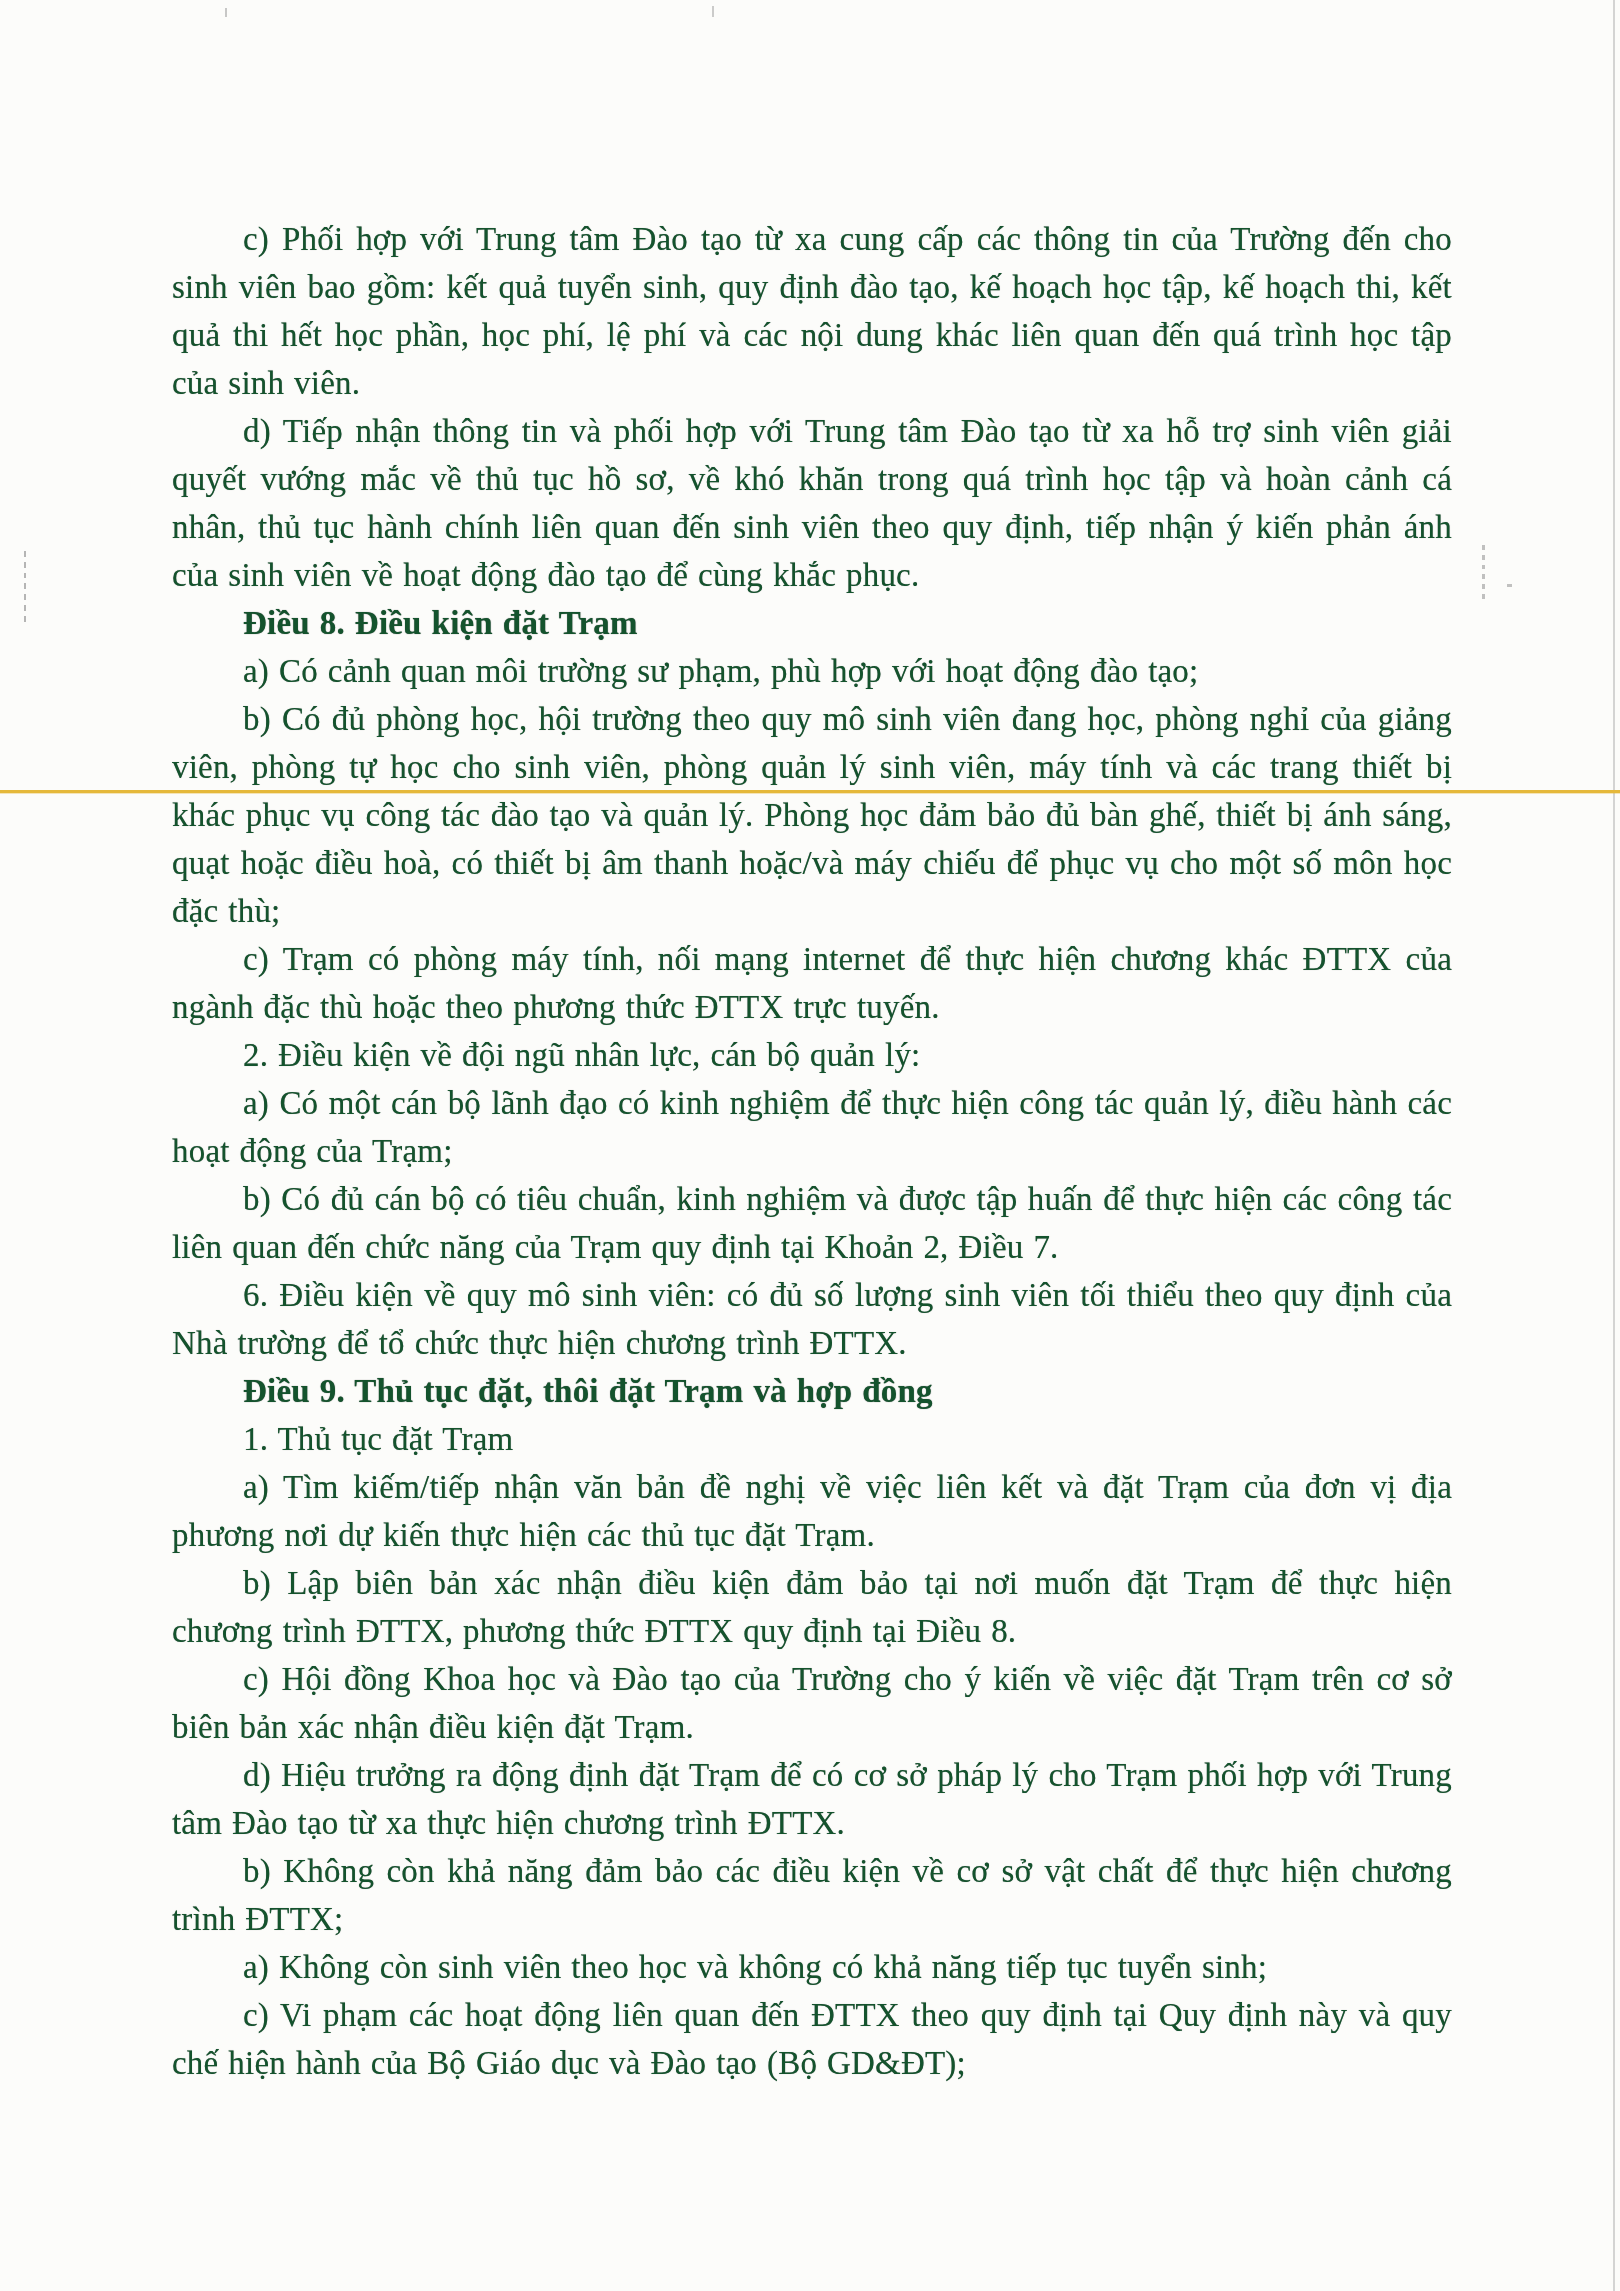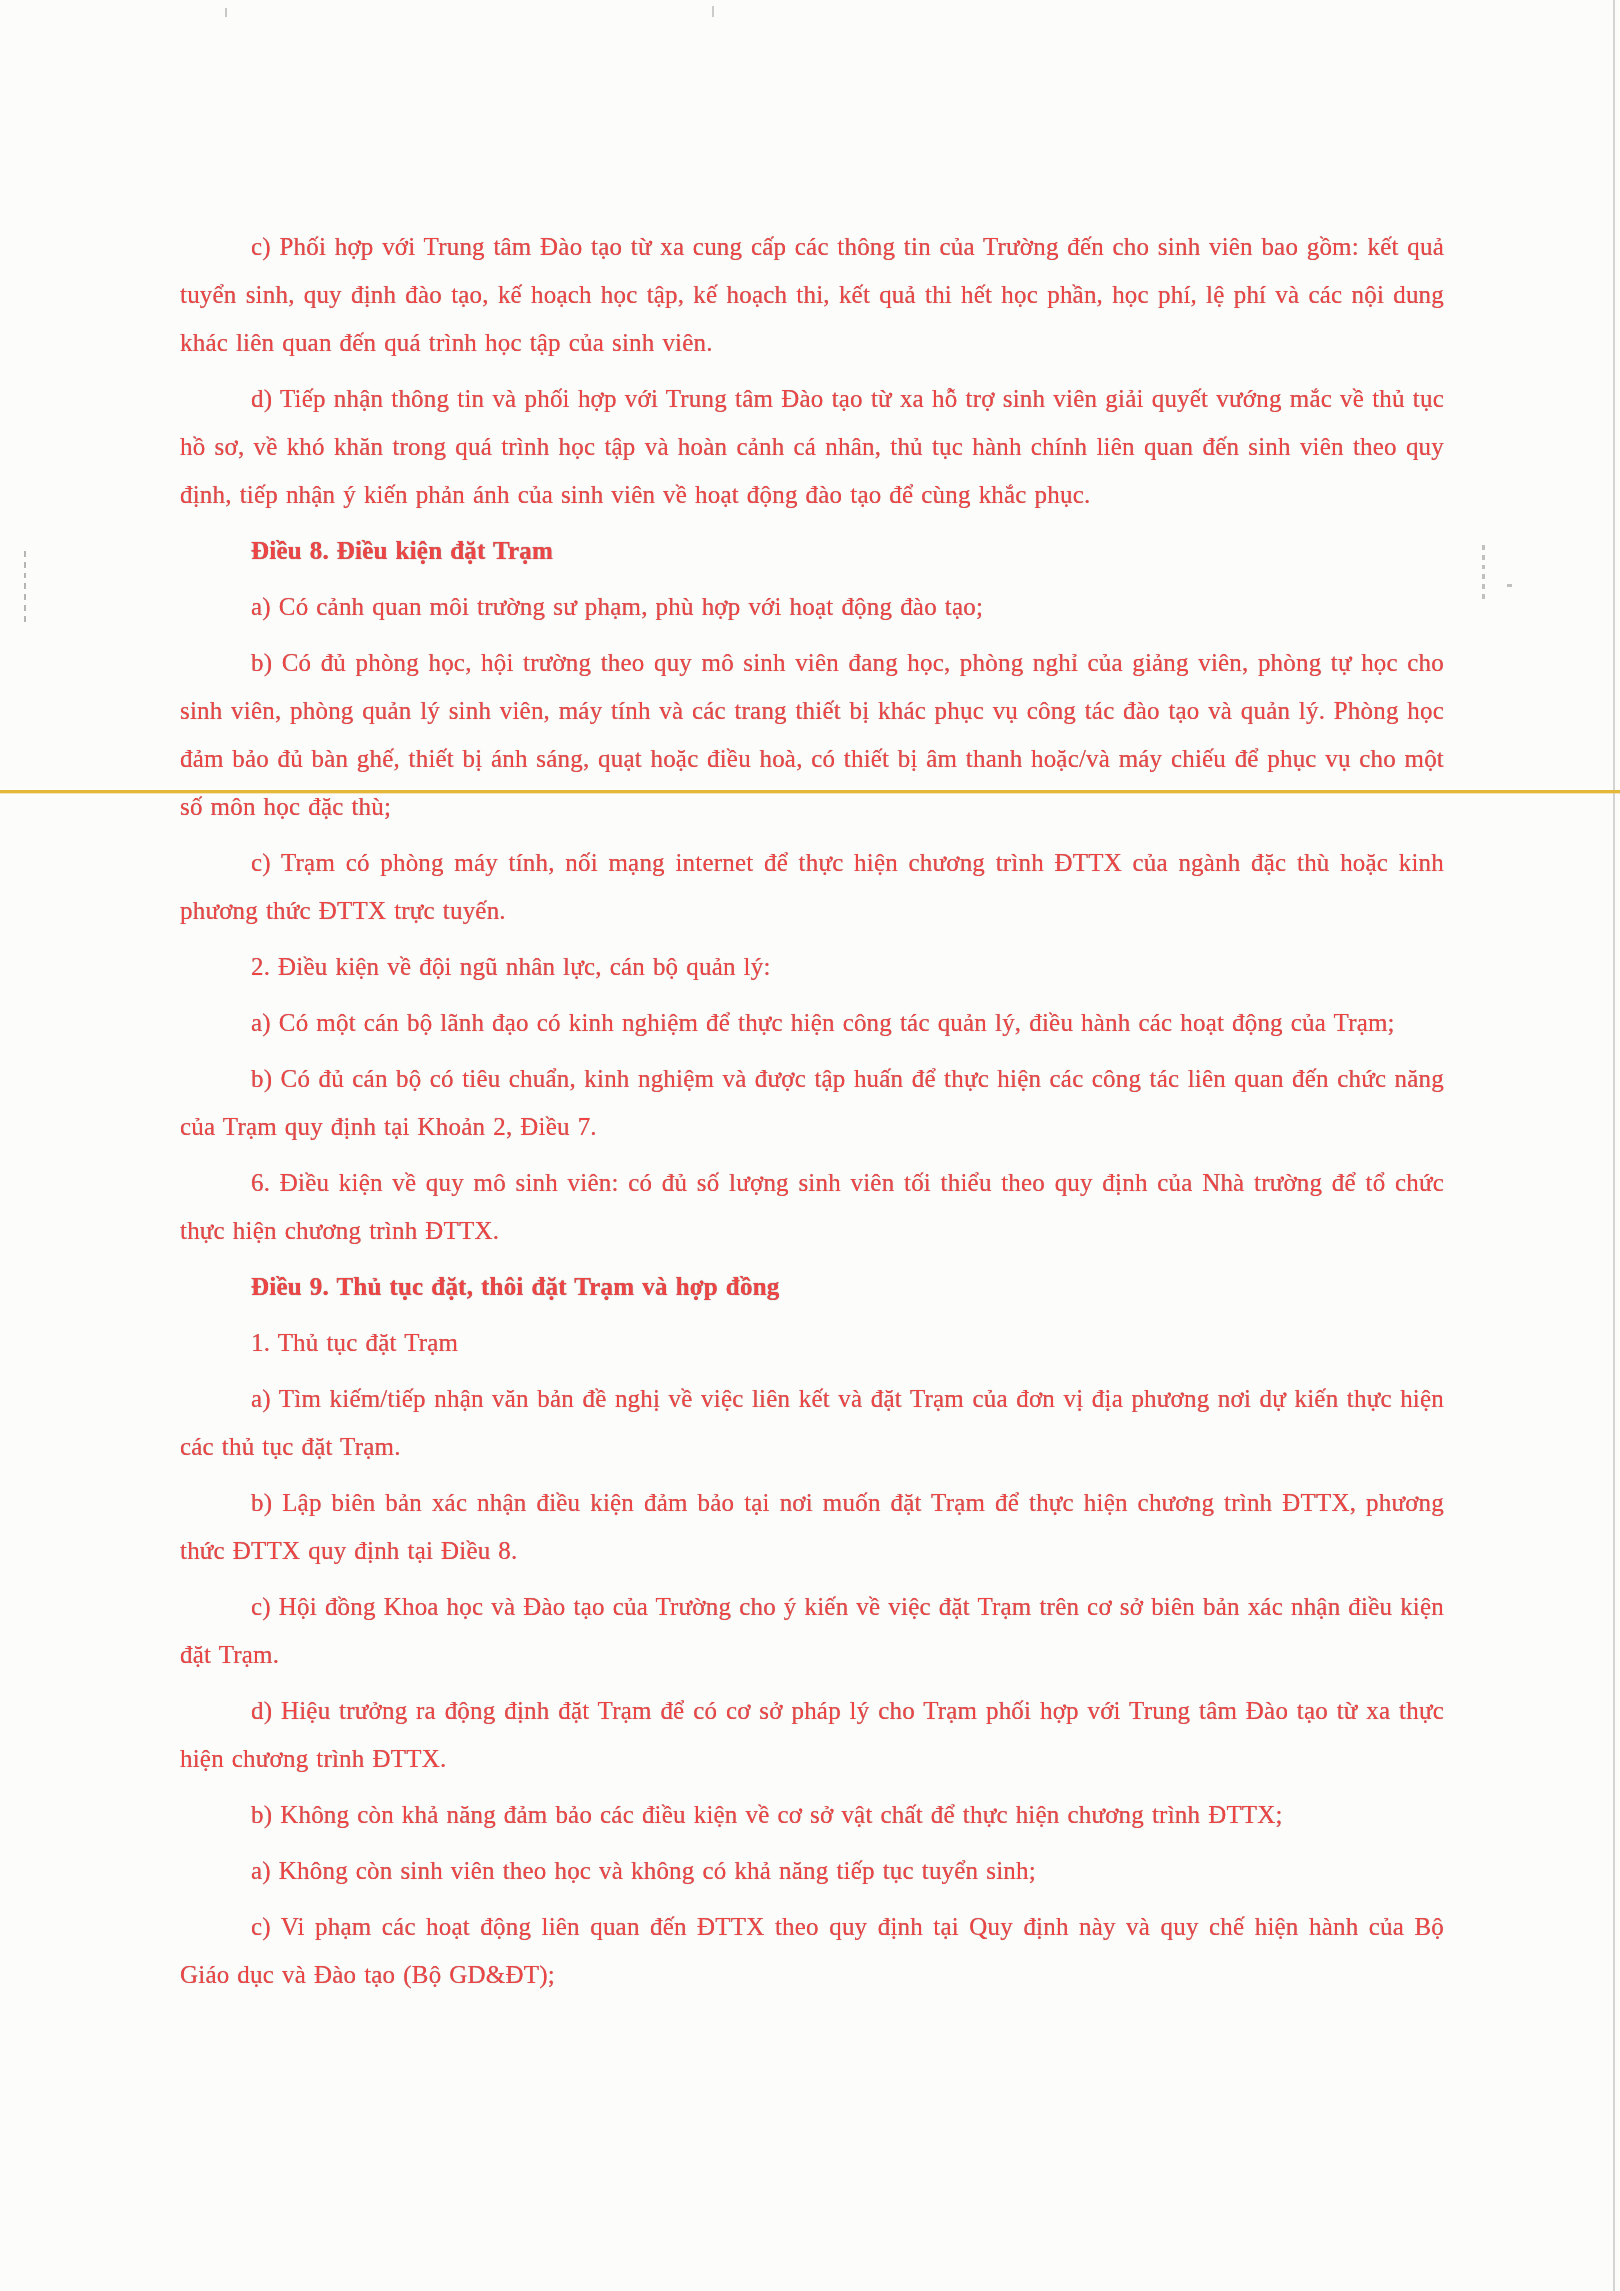--- a/index.html
+++ b/index.html
@@ -12,24 +12,24 @@
     overflow: hidden;
     font-family: "Liberation Serif", "DejaVu Serif", serif;
   }
   .text-block {
     position: absolute;
     top: 215px;
     left: 172px;
     width: 1280px;
   }
   .text-block p {
-    margin: 8px;
-    font-size: 25px;
+    margin: 0;
+    font-size: 33px;
     line-height: 48px;
-    color: #ef4444;
+    color: #14532d;
     text-align: justify;
     text-indent: 71px;
     letter-spacing: 0.2px;
     word-spacing: 1.5px;
     text-shadow: 0 0 0.7px rgba(40,40,44,0.55);
   }
   .text-block p.heading {
     font-weight: 700;
     text-shadow: 0 0 1px rgba(20,20,22,0.65);
   }
@@ -67,21 +67,21 @@
   <div class="artifact artifact-right-margin-dash"></div>
   <div class="artifact artifact-right-margin-dot"></div>
   <div class="artifact artifact-right-edge-line"></div>
 
   <div class="text-block" id="text-block">
       <p class="body">c) Phối hợp với Trung tâm Đào tạo từ xa cung cấp các thông tin của Trường đến cho sinh viên bao gồm: kết quả tuyển sinh, quy định đào tạo, kế hoạch học tập, kế hoạch thi, kết quả thi hết học phần, học phí, lệ phí và các nội dung khác liên quan đến quá trình học tập của sinh viên.</p>
       <p class="body">d) Tiếp nhận thông tin và phối hợp với Trung tâm Đào tạo từ xa hỗ trợ sinh viên giải quyết vướng mắc về thủ tục hồ sơ, về khó khăn trong quá trình học tập và hoàn cảnh cá nhân, thủ tục hành chính liên quan đến sinh viên theo quy định, tiếp nhận ý kiến phản ánh của sinh viên về hoạt động đào tạo để cùng khắc phục.</p>
       <p class="heading">Điều 8. Điều kiện đặt Trạm</p>
       <p class="body">a) Có cảnh quan môi trường sư phạm, phù hợp với hoạt động đào tạo;</p>
       <p class="body">b) Có đủ phòng học, hội trường theo quy mô sinh viên đang học, phòng nghỉ của giảng viên, phòng tự học cho sinh viên, phòng quản lý sinh viên, máy tính và các trang thiết bị khác phục vụ công tác đào tạo và quản lý. Phòng học  đảm bảo đủ bàn ghế, thiết bị ánh sáng, quạt hoặc điều hoà, có thiết bị âm thanh hoặc/và máy chiếu để phục vụ cho một số môn học đặc thù;</p>
-      <p class="body">c) Trạm có phòng máy tính, nối mạng internet để thực hiện chương trình ĐTTX của ngành đặc thù hoặc kinh phương thức ĐTTX trực tuyến.</p>
+      <p class="body">c) Trạm có phòng máy tính, nối mạng internet để thực hiện chương khác ĐTTX của ngành đặc thù hoặc theo phương thức ĐTTX trực tuyến.</p>
       <p class="body">2. Điều kiện về đội ngũ nhân lực, cán bộ quản lý:</p>
       <p class="body">a) Có một cán bộ lãnh đạo có kinh nghiệm để thực hiện công tác quản lý, điều hành các hoạt động của Trạm;</p>
       <p class="body">b) Có đủ cán bộ có tiêu chuẩn, kinh nghiệm và được tập huấn để thực hiện các công tác liên quan đến chức năng của Trạm quy định tại Khoản 2, Điều 7.</p>
       <p class="body">6. Điều kiện về quy mô sinh viên: có đủ số lượng sinh viên tối thiểu theo quy định của Nhà trường để tổ chức thực hiện chương trình ĐTTX.</p>
       <p class="heading">Điều 9. Thủ tục đặt, thôi đặt Trạm và hợp đồng</p>
       <p class="body">1. Thủ tục đặt Trạm</p>
       <p class="body">a) Tìm kiếm/tiếp nhận văn bản đề nghị về việc liên kết và đặt Trạm của đơn vị địa phương nơi dự kiến thực hiện các thủ tục đặt Trạm.</p>
       <p class="body">b) Lập biên bản xác nhận điều kiện đảm bảo tại nơi muốn đặt Trạm để thực hiện chương trình ĐTTX, phương thức ĐTTX quy định tại Điều 8.</p>
       <p class="body">c) Hội đồng Khoa học và Đào tạo của Trường cho ý kiến về việc đặt Trạm trên cơ sở biên bản xác nhận điều kiện đặt Trạm.</p>
       <p class="body">d) Hiệu trưởng ra động định đặt Trạm để có cơ sở pháp lý cho Trạm phối hợp với Trung tâm Đào tạo từ xa thực hiện chương trình ĐTTX.</p>

